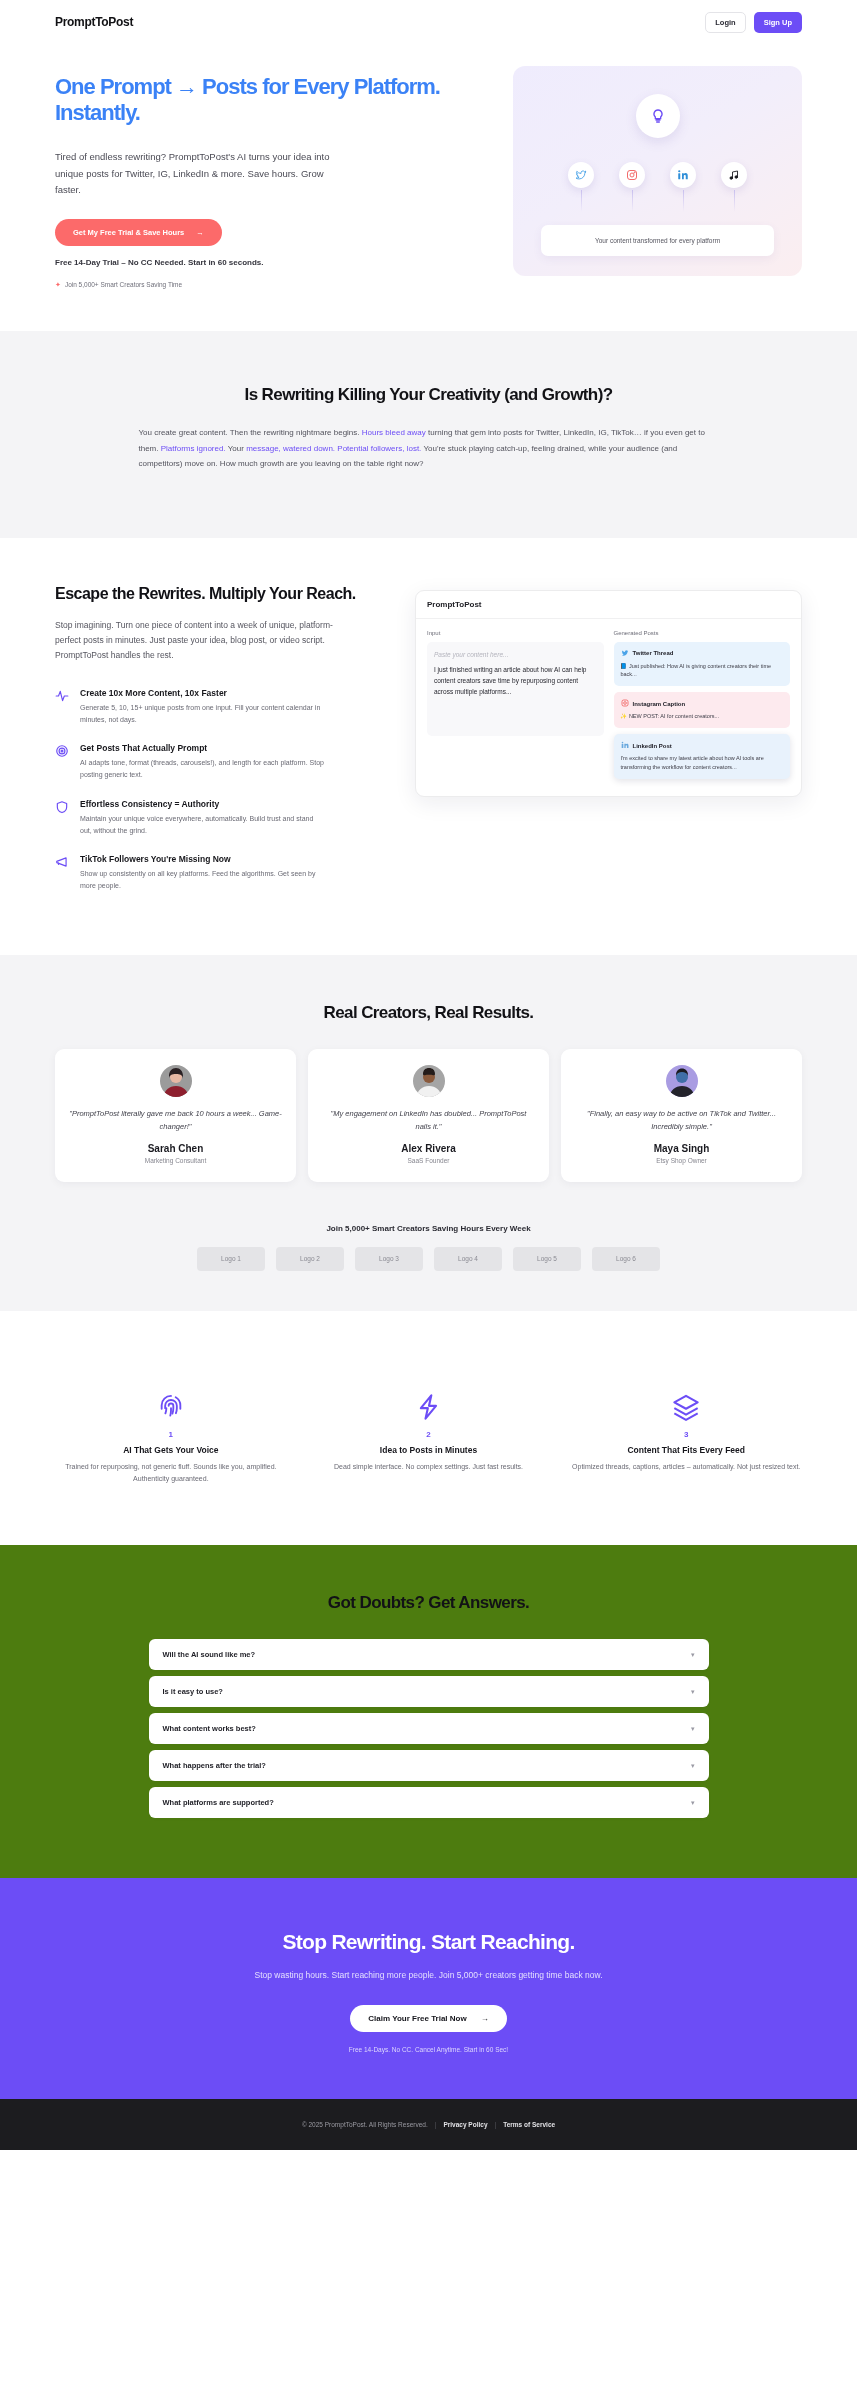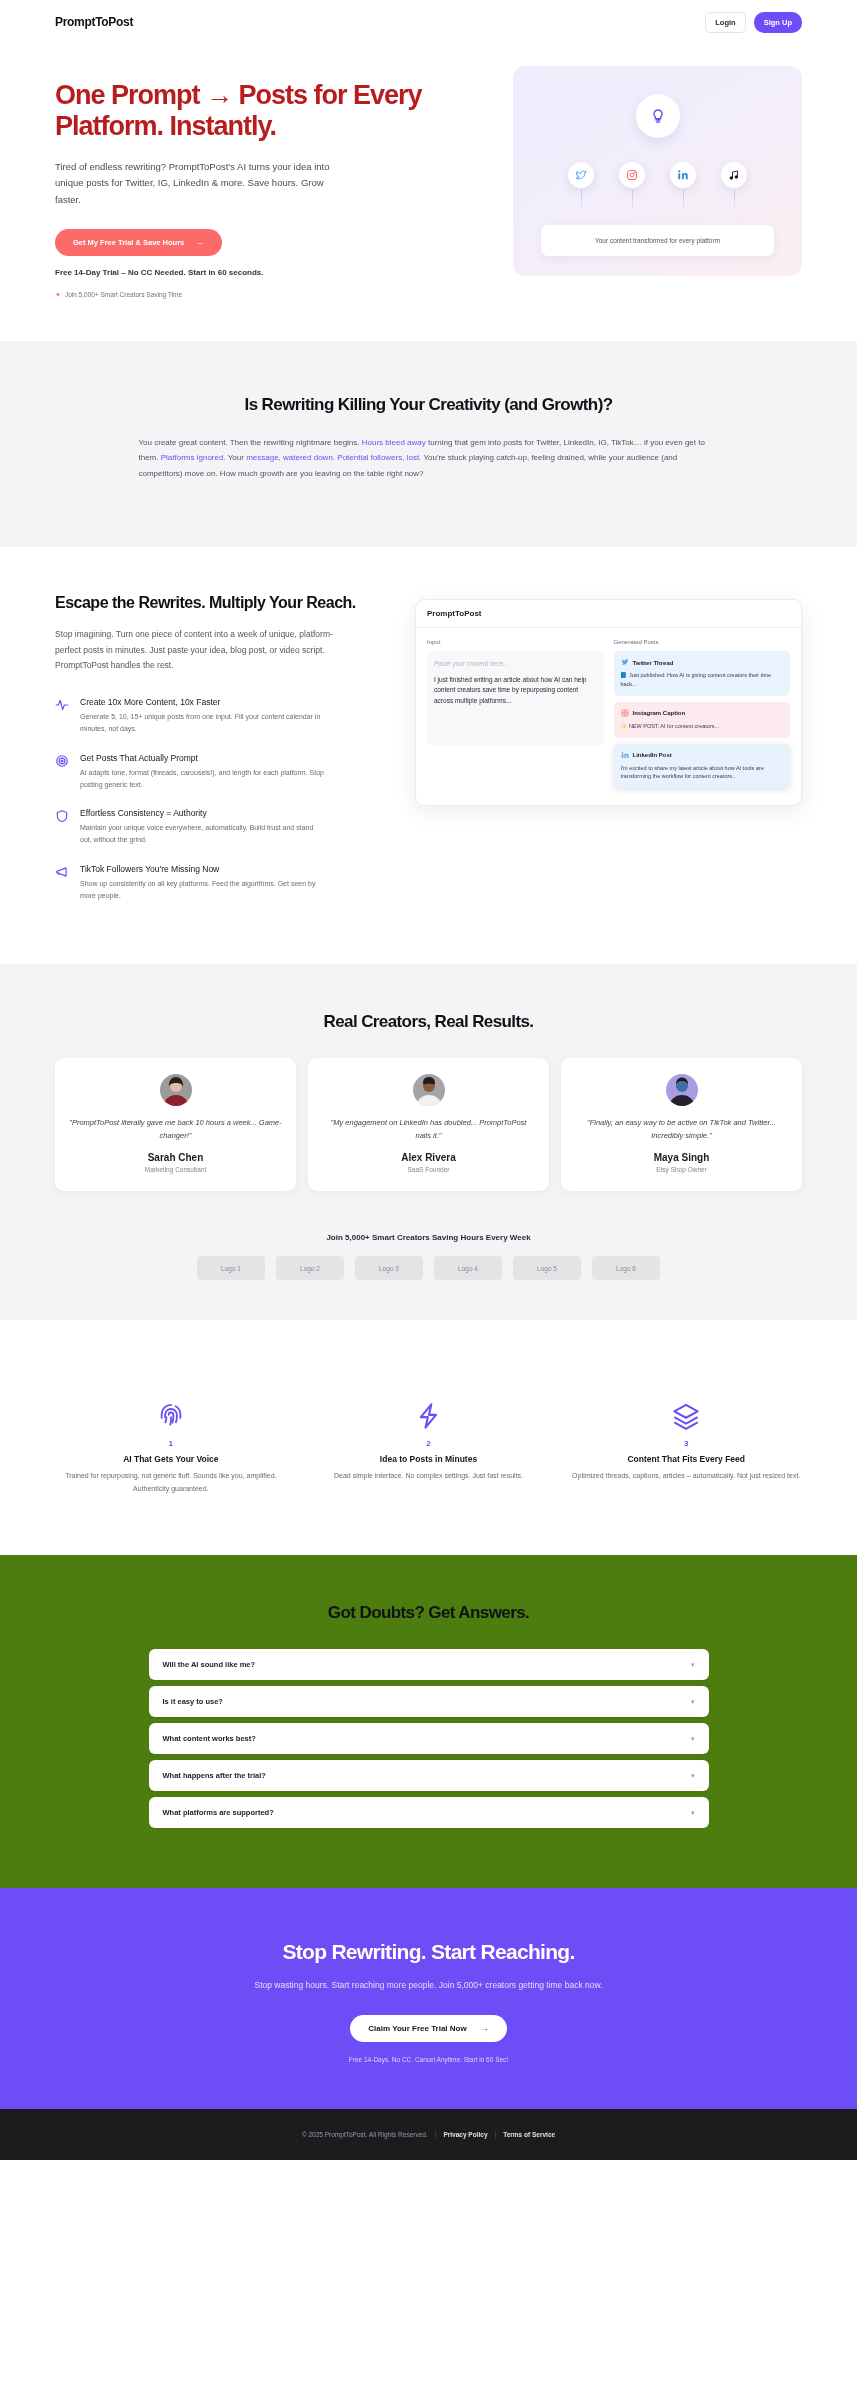--- a/index.html
+++ b/index.html
@@ -23,36 +23,36 @@
   .brand { font-size: 12px; font-weight: bold; letter-spacing: -0.3px; color: #111114; }
   .nav-right { display: flex; align-items: center; gap: 8px; }
   .btn-login {
     font-size: 7.5px; font-weight: bold; color: #2a2a33;
     background: #fff; border: 1px solid #e4e4e8;
     border-radius: 5px; padding: 5px 9px; cursor: pointer;
   }
   .btn-signup {
     font-size: 7.5px; font-weight: bold; color: #fff;
     background: #6c4df6; border: none;
-    border-radius: 10px; padding: 6px 10px; cursor: pointer;
+    border-radius: 5px; padding: 6px 10px; cursor: pointer;
   }
 
   
   .hero {
     display: flex; gap: 28px;
     padding: 22px 55px 42px 55px;
     background: #ffffff;
   }
   .hero-left { width: 430px; padding-top: 8px; }
   h1.hero-title {
-    font-size: 27px; line-height: 1.16; font-weight: bold;
-    letter-spacing: -1px; color: #b91c1c; margin-top: 6px;
+    font-size: 22px; line-height: 1.16; font-weight: bold;
+    letter-spacing: -1px; color: #3b82f6;
   }
   .hero-sub {
-    margin-top: 16px; font-size: 9.5px; line-height: 1.75;
+    margin-top: 24px; font-size: 9.5px; line-height: 1.75;
     color: #4b4b55; max-width: 290px;
   }
   .hero-cta {
     display: inline-flex; align-items: center; gap: 12px;
     margin-top: 20px;
     background: #fc6a6a; color: #fff;
     font-size: 7.5px; font-weight: bold;
     border: none; border-radius: 20px;
     padding: 9px 18px; cursor: pointer;
   }
@@ -109,21 +109,21 @@
   .hl { color: #6c4df6; }
 
   
   .solution { background: #fff; padding: 46px 55px 62px 55px; display: flex; gap: 30px; }
   .sol-left { width: 330px; }
   h2.sol-title { font-size: 16px; font-weight: bold; letter-spacing: -0.5px; line-height: 1.25; color: #111116; }
   .sol-sub { margin-top: 14px; font-size: 8.5px; line-height: 1.8; color: #55555f; max-width: 300px; }
   .feat-list { margin-top: 24px; display: flex; flex-direction: column; gap: 17px; }
   .feat { display: flex; gap: 11px; }
   .feat-ico { width: 14px; flex: 0 0 14px; padding-top: 1px; }
-  .feat-h { font-size: 8.5px; font-weight: normal; color: #17171c; }
+  .feat-h { font-size: 8.5px; font-weight: bold; color: #17171c; }
   .feat-p { margin-top: 4px; font-size: 7px; line-height: 1.75; color: #6a6a74; max-width: 245px; }
 
   .sol-right { flex: 1; display: flex; align-items: flex-start; padding-top: 6px; }
   .mock {
     width: 100%; background: #fff; border: 1px solid #ececed;
     border-radius: 9px; box-shadow: 0 6px 22px rgba(25,20,60,.08); overflow: hidden;
   }
   .mock-bar { padding: 9px 11px; border-bottom: 1px solid #f0f0f1; font-size: 8px; font-weight: bold; color: #1e1e24; }
   .mock-body { display: flex; gap: 10px; padding: 11px; }
   .mock-col { flex: 1; min-width: 0; }

